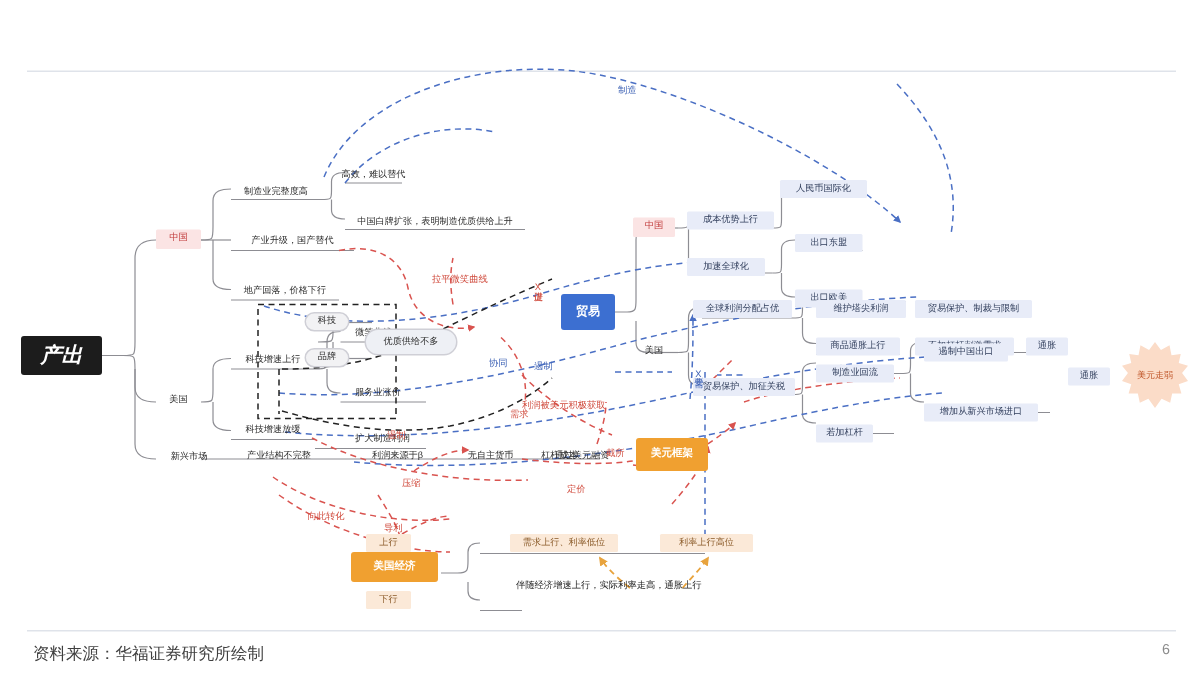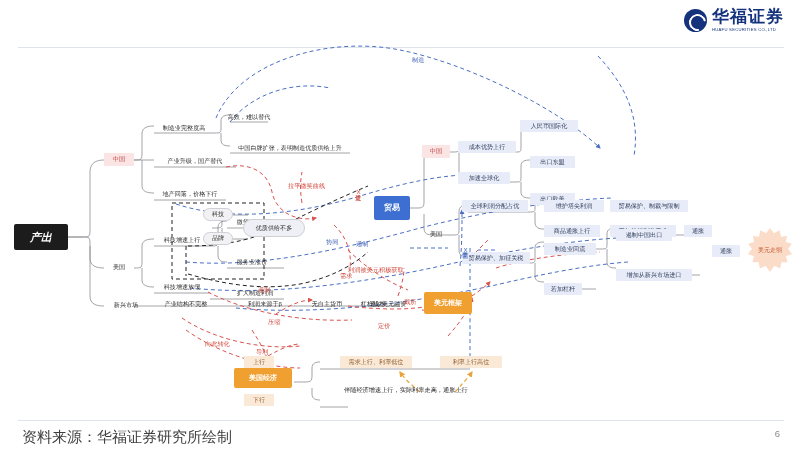--- a/index.html
+++ b/index.html
@@ -17,32 +17,32 @@
   .logo{position:absolute;right:18px;top:8px;display:flex;align-items:center;gap:5px;}
   .logo-mark{width:23px;height:23px;border-radius:50%;background:#15327d;position:relative;flex:0 0 auto;}
   .logo-mark::after{content:"";position:absolute;left:5px;top:5px;width:13px;height:13px;border-radius:50%;
      border:2.5px solid #fff;border-right-color:transparent;transform:rotate(35deg);}
   .logo-txt{display:flex;flex-direction:column;line-height:1;}
   .logo-cn{font-size:17px;font-weight:bold;color:#15327d;letter-spacing:1px;}
   .logo-en{font-size:4.2px;color:#15327d;letter-spacing:.25px;margin-top:3px;}
 
   
   .ftr-rule{position:absolute;left:18px;top:420px;width:766px;height:1px;background:#dfe3ea;}
-  .source{position:absolute;left:22px;top:428px;font-size:15px;color:#3f3f3f;}
+  .source{position:absolute;left:22px;top:428px;font-size:11px;color:#3f3f3f;}
   .pageno{position:absolute;right:22px;top:428px;font-size:9.5px;color:#8b8b8b;}
 
   
   .node{position:absolute;box-sizing:border-box;display:flex;align-items:center;justify-content:center;
         text-align:left;line-height:1.1;white-space:nowrap;}
 
   
   .leaf{font-size:6.1px;color:#2b2b2b;padding:1px 2px;}
 
   
-  .box-dark{background:#1c1c1c;color:#fff;font-size:11px;font-style:italic;font-weight:bold;border-radius:2px;}
+  .box-dark{background:#1c1c1c;color:#fff;font-size:14px;font-style:italic;font-weight:bold;border-radius:2px;}
   .box-blue{background:#3c6fd1;color:#fff;font-size:8px;font-weight:bold;border-radius:2px;}
   .box-orange{background:#f0a030;color:#fff;font-size:7px;font-weight:bold;border-radius:2px;}
   .box-pink{background:#fbe4e4;color:#c13c3c;font-size:6.2px;border-radius:1px;}
   .box-lav{background:#e8ecf8;color:#33405e;font-size:6.1px;border-radius:1px;}
   .box-peach{background:#fbe9d8;color:#8a5a28;font-size:6.1px;border-radius:1px;}
   .box-grayline{background:#f2f2f4;color:#2b2b2b;font-size:6.1px;border:1px solid #cfcfd6;border-radius:9px;}
 
   .starburst{position:absolute;width:44px;height:44px;background:#fbdcc8;color:#c0562a;
      font-size:6px;display:flex;align-items:center;justify-content:center;
      clip-path:polygon(50% 0%,59% 12%,72% 5%,75% 20%,89% 18%,86% 32%,100% 36%,91% 47%,
@@ -54,27 +54,20 @@
   .annot-blue{color:#3f63b5;}
   .annot-vert{writing-mode:vertical-rl;text-orientation:upright;letter-spacing:-1px;}
   svg#wires{position:absolute;left:0;top:0;width:802px;height:452px;pointer-events:none;}
 </style>
 </head>
 <body>
 
 <div id="slide">
 
   <div class="hdr-rule"></div>
-  <div class="logo">
-    <div class="logo-mark"></div>
-    <div class="logo-txt">
-      <div class="logo-cn">华福证券</div>
-      <div class="logo-en">HUAFU SECURITIES CO.,LTD</div>
-    </div>
-  </div>
 
   <svg id="wires" viewBox="0 0 802 452">
     <defs>
       <marker id="ar-red" markerWidth="5" markerHeight="5" refX="4" refY="2.5" orient="auto">
         <path d="M0,0 L5,2.5 L0,5 z" fill="#d9534f"></path>
       </marker>
       <marker id="ar-blue" markerWidth="5" markerHeight="5" refX="4" refY="2.5" orient="auto">
         <path d="M0,0 L5,2.5 L0,5 z" fill="#4a6fc4"></path>
       </marker>
       <marker id="ar-orange" markerWidth="5" markerHeight="5" refX="4" refY="2.5" orient="auto">

